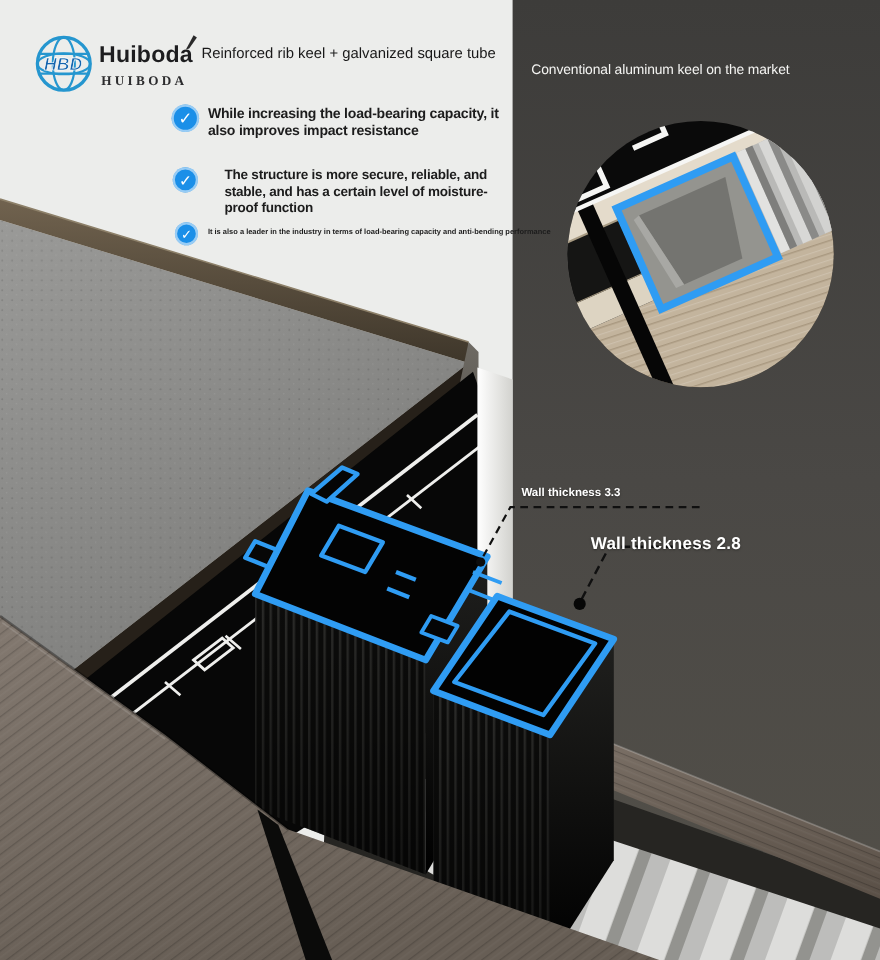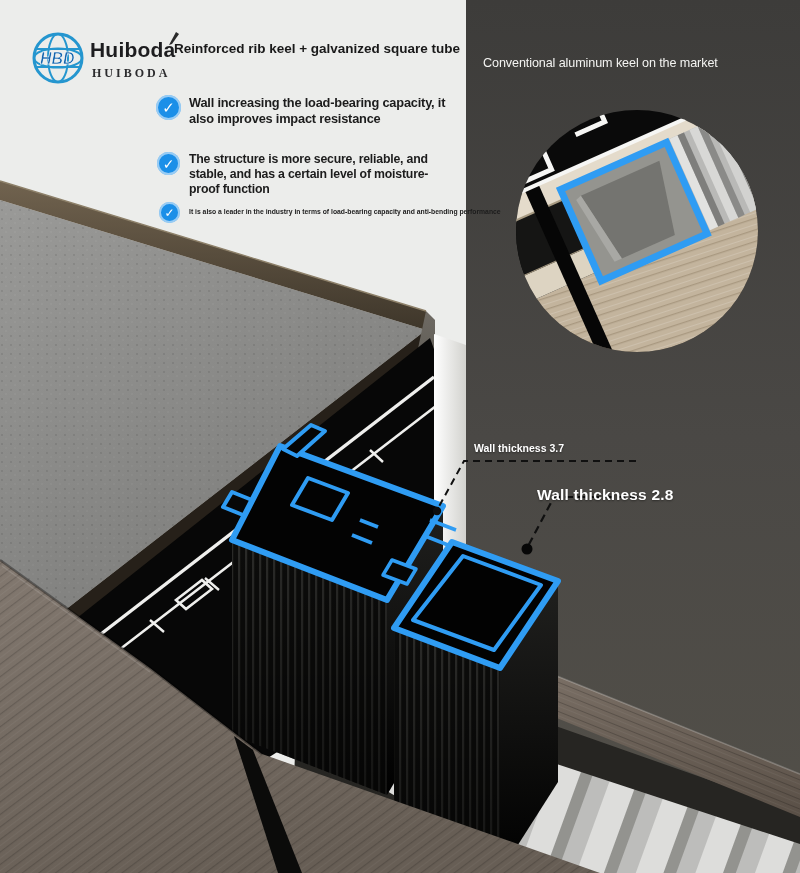--- a/index.html
+++ b/index.html
@@ -8,32 +8,32 @@
   .stage svg{position:absolute;left:0;top:0;}
   .overlay{position:absolute;left:0;top:0;width:800px;height:873px;pointer-events:none;border-radius:14px;}
 
   
   .logo{position:absolute;left:24px;top:28px;width:200px;height:64px;}
   .logo-globe{position:absolute;left:6px;top:2px;width:56px;height:56px;}
   .brand{position:absolute;left:66px;top:10px;font-size:21px;font-weight:bold;color:#1d1d1f;letter-spacing:.2px;}
   .brand-flourish{position:absolute;left:142px;top:2px;width:14px;height:16px;}
   .brand-sub{position:absolute;left:68px;top:38px;font-family:"Liberation Serif",serif;font-size:12px;font-weight:bold;letter-spacing:3px;color:#2c2c2e;}
 
-  .title{position:absolute;left:166px;top:40px;width:302px;text-align:center;font-size:13.5px;line-height:1.3;font-weight:bold;color:#191919;}
+  .title{position:absolute;left:166px;top:40px;width:302px;text-align:center;font-size:13.5px;line-height:1.3;font-weight:normal;color:#191919;}
 
   .bullet{position:absolute;display:flex;align-items:flex-start;}
   .check{border-radius:50%;background:#1b8fe8;color:#fff;display:flex;align-items:center;justify-content:center;box-shadow:inset 0 0 0 2px rgba(255,255,255,.55);flex:none;}
   .check.c1{width:25px;height:25px;font-size:15px;}
   .check.c2{width:23px;height:23px;font-size:14px;}
   .check.c3{width:21px;height:21px;font-size:12px;}
   .btext{font-weight:bold;color:#1c1c1c;}
   .b1{left:156px;top:95px;width:312px;}
   .b1 .btext{font-size:12.8px;line-height:1.25;margin-left:8px;width:284px;letter-spacing:-0.2px;}
   .b2{left:157px;top:152px;width:290px;}
-  .b2 .btext{font-size:12.3px;line-height:1.22;margin-left:9px;width:252px;letter-spacing:-0.2px;}
+  .b2 .btext{font-size:12.3px;line-height:1.22;margin-left:24px;width:252px;letter-spacing:-0.2px;}
   .b3{left:159px;top:202px;width:330px;}
   .b3 .btext{font-size:6.8px;line-height:1.3;margin-left:9px;margin-top:6px;white-space:nowrap;}
 
   .right-header{position:absolute;left:483px;top:56px;font-size:12.6px;font-weight:normal;color:#f4f4f2;letter-spacing:-0.1px;white-space:nowrap;}
 
   .callout{position:absolute;font-weight:bold;color:#ffffff;white-space:nowrap;text-shadow:0 1px 2px rgba(0,0,0,.4);}
   .callout.small{left:474px;top:442px;font-size:10.5px;}
   .callout.big{left:537px;top:470px;font-size:15.5px;letter-spacing:.2px;margin-top:16px;}
 </style>
 </head>
@@ -251,28 +251,28 @@
     <svg class="brand-flourish" viewBox="0 0 14 16">
       <path d="M3,15 L10,2 L13,4 L6,14 Z" fill="#2a2a2a"></path>
     </svg>
     <div class="brand-sub">HUIBODA</div>
   </div>
 
   <div class="title">Reinforced rib keel + galvanized square tube</div>
 
   <div class="bullet b1">
     <div class="check c1">✓</div>
-    <div class="btext">Wall increasing the load-bearing capacity, it also improves impact resistance</div>
+    <div class="btext">While increasing the load-bearing capacity, it also improves impact resistance</div>
   </div>
   <div class="bullet b2">
     <div class="check c2">✓</div>
     <div class="btext">The structure is more secure, reliable, and stable, and has a certain level of moisture-proof function</div>
   </div>
   <div class="bullet b3">
     <div class="check c3">✓</div>
     <div class="btext">It is also a leader in the industry in terms of load-bearing capacity and anti-bending performance</div>
   </div>
 
   <div class="right-header">Conventional aluminum keel on the market</div>
 
-  <div class="callout small">Wall thickness 3.7</div>
+  <div class="callout small">Wall thickness 3.3</div>
   <div class="callout big">Wall thickness 2.8</div>
 </div>
 
 </body></html>

